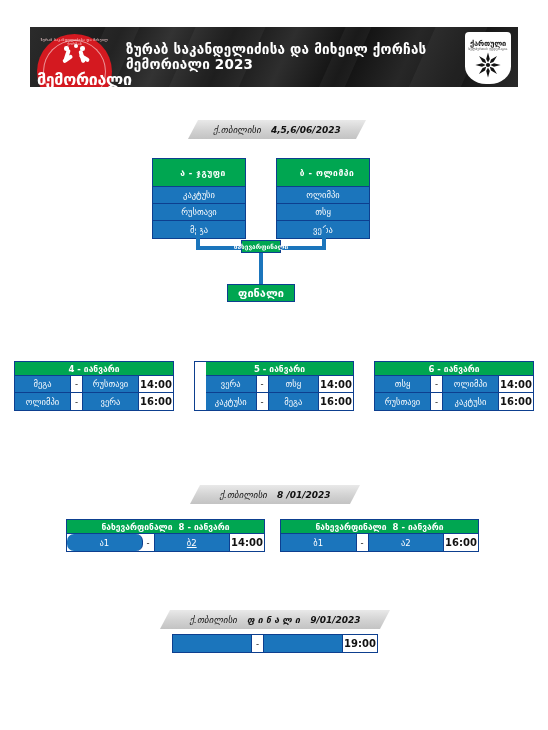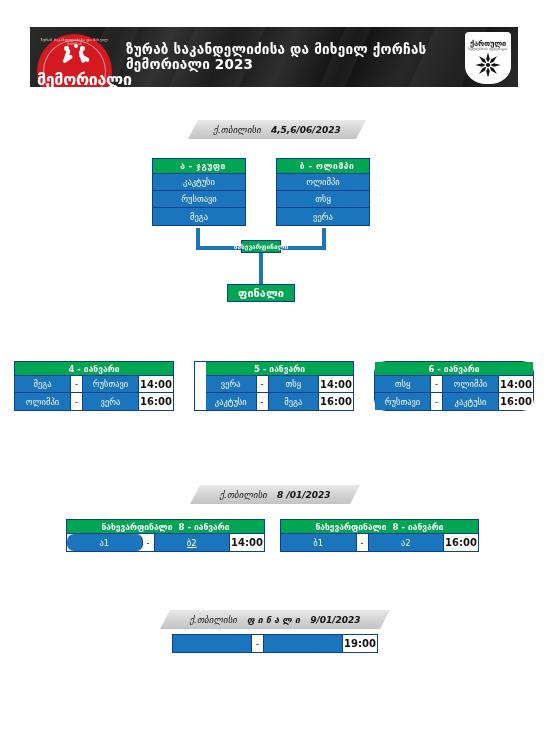--- a/index.html
+++ b/index.html
@@ -128,21 +128,21 @@
   }
   .ribbon .place { font-weight: normal; }
 
   
   .grp { position: absolute; border: 1px solid #0d3f8f; }
   .grp-head {
     background: #00a651;
     color: #ffffff;
     font-size: 8.5px;
     font-weight: bold;
-    height: 15px;
+    height: 28px;
     display: flex; align-items: center; justify-content: center;
     border-bottom: 1px solid #0d3f8f;
     letter-spacing: 0.5px;
     padding-left: 8px;
   }
   .grp-row {
     background: #1b75bc;
     color: #ffffff;
     font-size: 8.5px;
     height: 17px;
@@ -299,21 +299,21 @@
     <div class="cell-time">14:00</div>
   </div>
   <div class="mt-row">
     <div class="cell-team" style="flex:1;">კაკტუსი</div>
     <div class="cell-dash">-</div>
     <div class="cell-team" style="flex:1;">მეგა</div>
     <div class="cell-time">16:00</div>
   </div>
 </div>
 
-<div class="mt" style="left:374px; top:361px; width:160px;border-radius:12px;">
+<div class="mt" style="left:374px; top:361px; width:160px;">
   <div class="mt-head">6 - იანვარი</div>
   <div class="mt-row">
     <div class="cell-team" style="flex:1;">თსყ</div>
     <div class="cell-dash">-</div>
     <div class="cell-team" style="flex:1;">ოლიმპი</div>
     <div class="cell-time">14:00</div>
   </div>
   <div class="mt-row">
     <div class="cell-team" style="flex:1;">რუსთავი</div>
     <div class="cell-dash">-</div>

